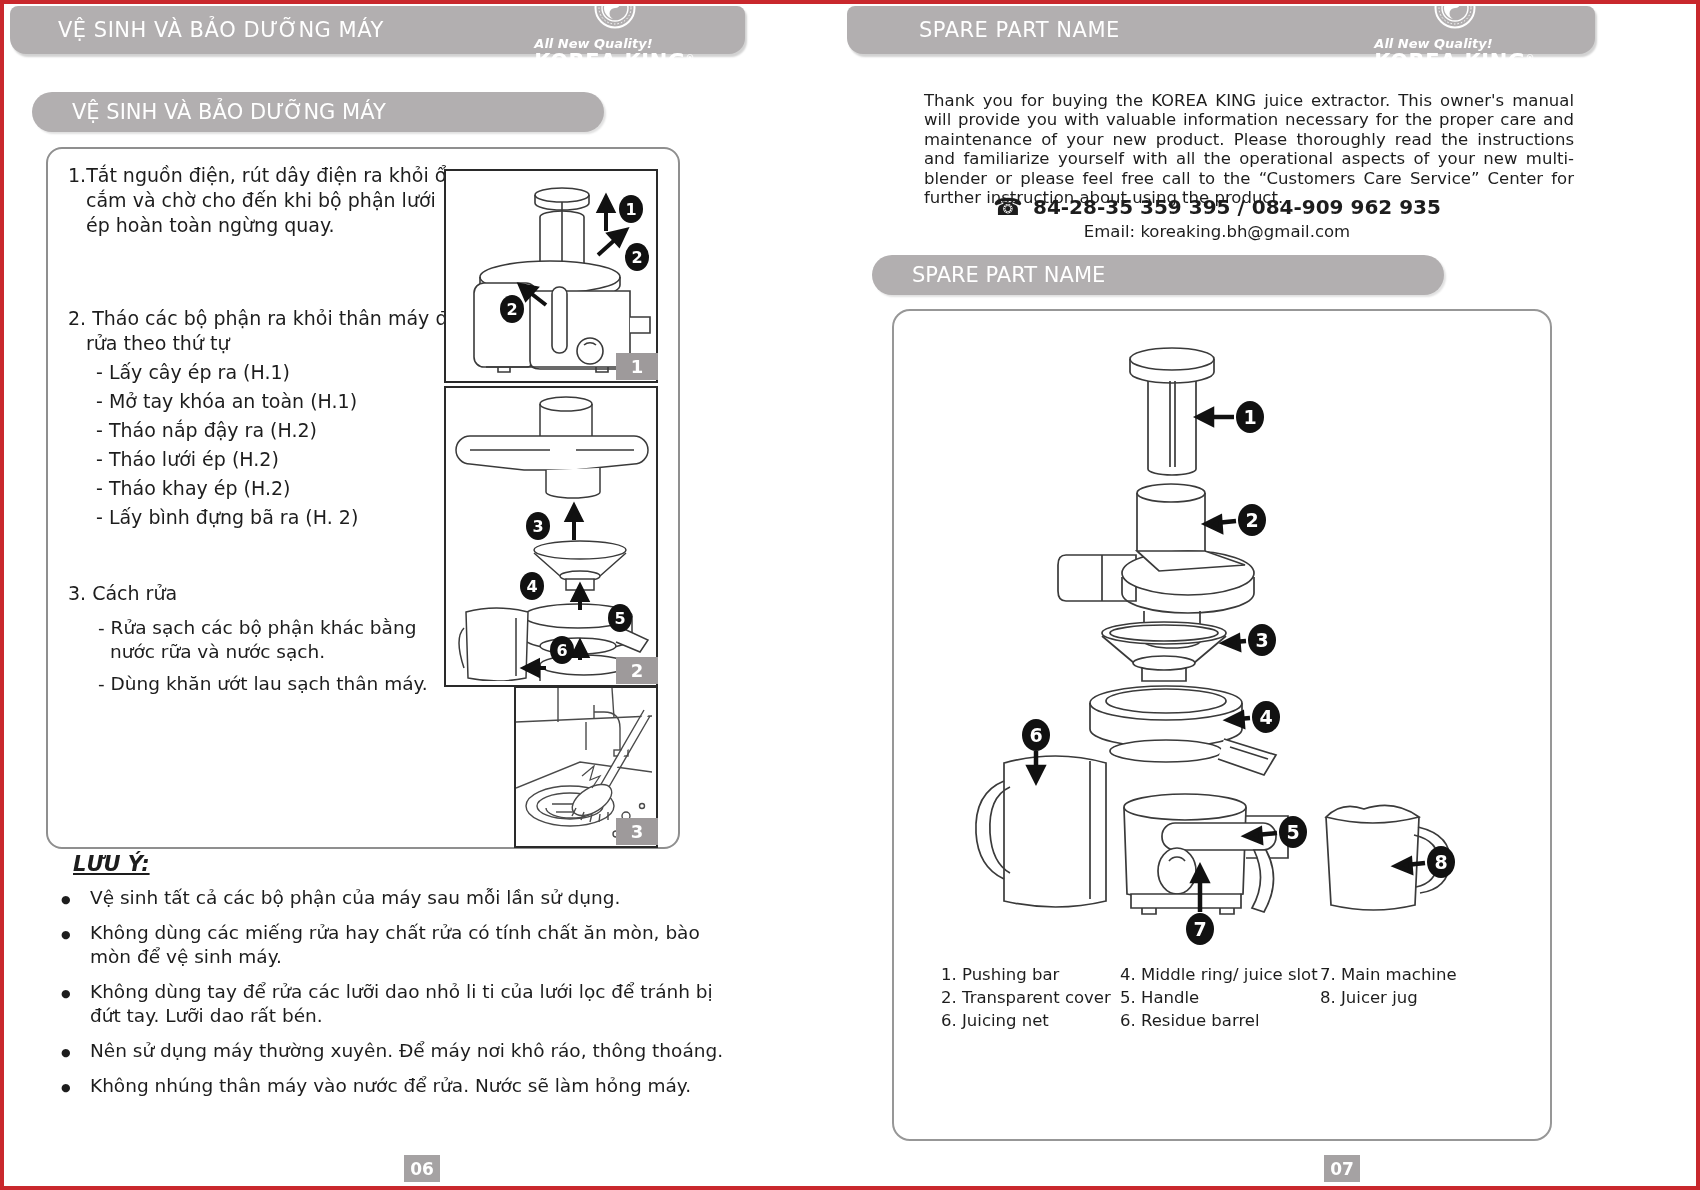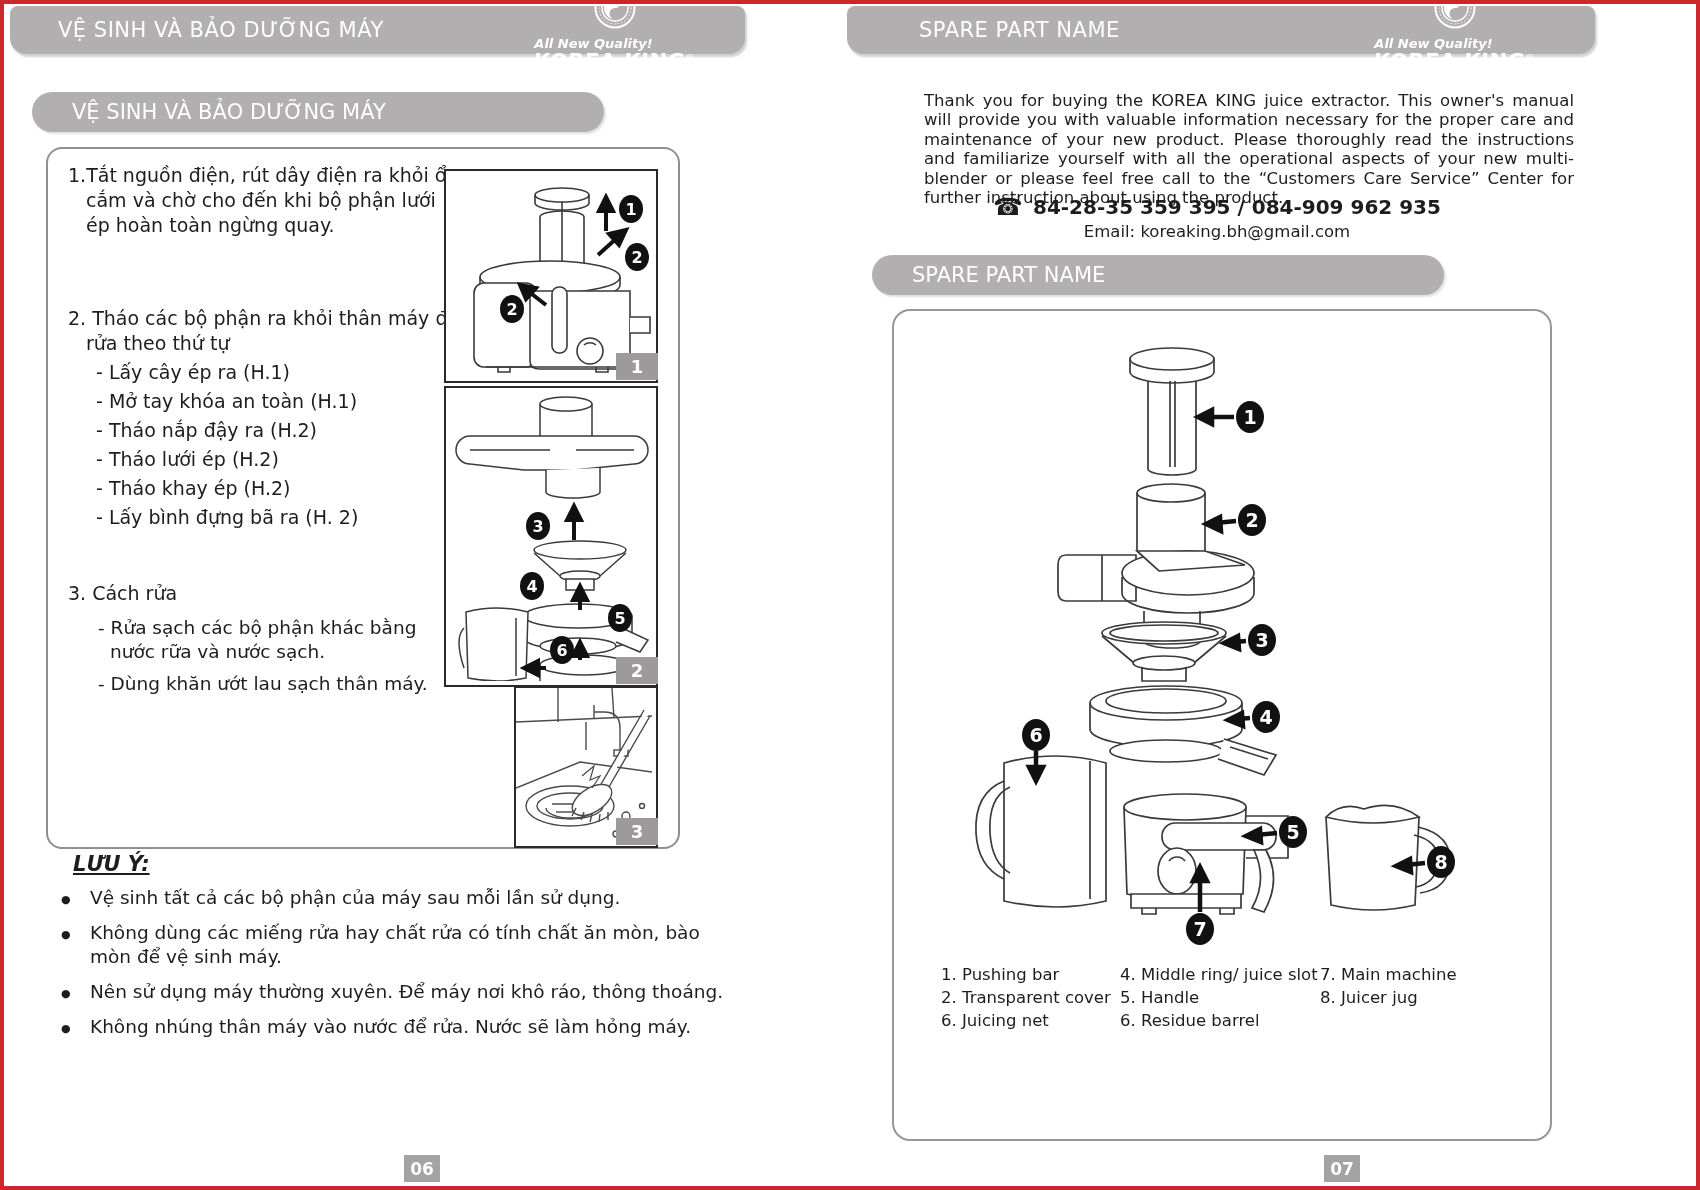--- a/index.html
+++ b/index.html
@@ -217,20 +217,21 @@
         </g>
       </svg>
       <div class="fig-tab">3</div>
     </div>
   </div>
 
   <div class="note-title">LƯU Ý:</div>
   <ul class="notes">
     <li>Vệ sinh tất cả các bộ phận của máy sau mỗi lần sử dụng.</li>
     <li>Không dùng các miếng rửa hay chất rửa có tính chất ăn mòn, bào mòn để vệ sinh máy.</li>
+    <li>Không dùng tay để rửa các lưỡi dao nhỏ li ti của lưới lọc để tránh bị đứt tay. Lưỡi dao rất bén.</li>
     <li>Nên sử dụng máy thường xuyên. Để máy nơi khô ráo, thông thoáng.</li>
     <li>Không nhúng thân máy vào nước để rửa. Nước sẽ làm hỏng máy.</li>
   </ul>
 
   <div class="badge" style="left:400px;top:1151px;">06</div>
 
   <div class="hbar" style="left:843px;width:748px;">
     <span class="title" style="padding-left:72px;">SPARE PART NAME</span>
     <div class="logo" style="right:60px;">
       <svg width="42" height="42" viewBox="0 0 42 42">

